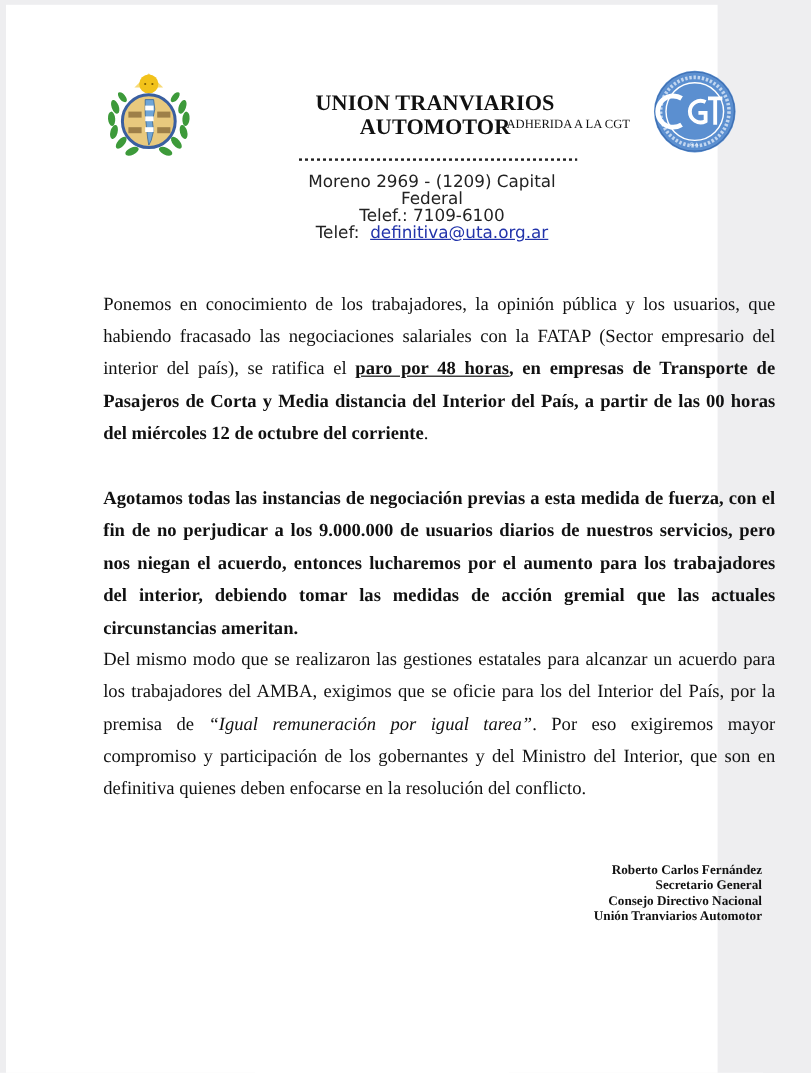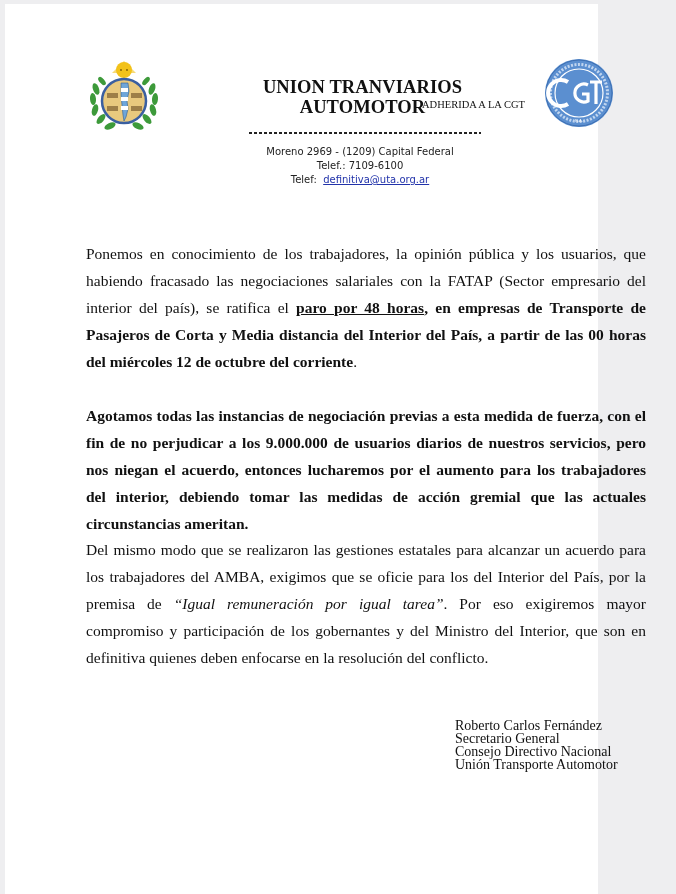--- a/index.html
+++ b/index.html
@@ -23,36 +23,36 @@
     .org-sub {
       position: absolute; left: 195px; top: 95px; width: 325px; text-align: right;
       font-size: 10.5px; line-height: 12px;
     }
     .dashes {
       position: absolute; left: 244px; top: 128px; width: 232px; height: 2px;
       background: repeating-linear-gradient(90deg, #222 0 3px, transparent 3px 5px);
     }
     .contact {
       position: absolute; left: 230px; top: 141px; width: 250px; text-align: center;
-      font-family: "DejaVu Sans", sans-serif; font-size: 10px; line-height: 14px; color: #222;
+      font-family: "DejaVu Sans", sans-serif; font-size: 14px; line-height: 14px; color: #222;
     }
     .contact a { color: #2233aa; text-decoration: underline; }
     .body-text {
       position: absolute; left: 81px; width: 560px;
       font-size: 15.5px; line-height: 27px; text-align: justify; text-align-last: left;
     }
     .p1 { top: 236px; }
     .p2 { top: 398px; font-weight: bold; }
     .p3 { top: 532px; }
     .b { font-weight: bold; }
     .u { text-decoration: underline; }
     .i { font-style: italic; }
     .signature {
-      position: absolute; left: 450px; top: 715px; width: 180px; text-align: left;
-      font-weight: normal; font-size: 14px; line-height: 13px;
+      position: absolute; left: 450px; top: 715px; width: 180px; text-align: right;
+      font-weight: bold; font-size: 11px; line-height: 13px;
     }
     .signature div { white-space: nowrap; }
   </style>
 </head>
 <body>
 
 <div class="page">
 
   <svg class="logo-uta" viewBox="0 0 72 74">
 
@@ -121,16 +121,16 @@
   <div class="body-text p1"><span>Ponemos en conocimiento de los trabajadores, la opinión pública y los usuarios, que habiendo fracasado las negociaciones salariales con la FATAP (Sector empresario del interior del país), se ratifica el </span><span class="b u">paro por 48 horas</span><span class="b">, en empresas de Transporte de Pasajeros de Corta y Media distancia del Interior del País, a partir de las 00 horas del miércoles 12 de octubre del corriente</span><span>.</span></div>
 
   <div class="body-text p2">Agotamos todas las instancias de negociación previas a esta medida de fuerza, con el fin de no perjudicar a los 9.000.000 de usuarios diarios de nuestros servicios, pero nos niegan el acuerdo, entonces lucharemos por el aumento para los trabajadores del interior, debiendo tomar las medidas de acción gremial que las actuales circunstancias ameritan.</div>
 
   <div class="body-text p3"><span>Del mismo modo que se realizaron las gestiones estatales para alcanzar un acuerdo para los trabajadores del AMBA, exigimos que se oficie para los del Interior del País, por la premisa de </span><span class="i">“Igual remuneración por igual tarea”</span><span>. Por eso exigiremos mayor compromiso y participación de los gobernantes y del Ministro del Interior, que son en definitiva quienes deben enfocarse en la resolución del conflicto.</span></div>
 
   <div class="signature">
     <div>Roberto Carlos Fernández</div>
     <div>Secretario General</div>
     <div>Consejo Directivo Nacional</div>
-    <div>Unión Transporte Automotor</div>
+    <div>Unión Tranviarios Automotor</div>
   </div>
 
 </div>
 
 </body></html>

